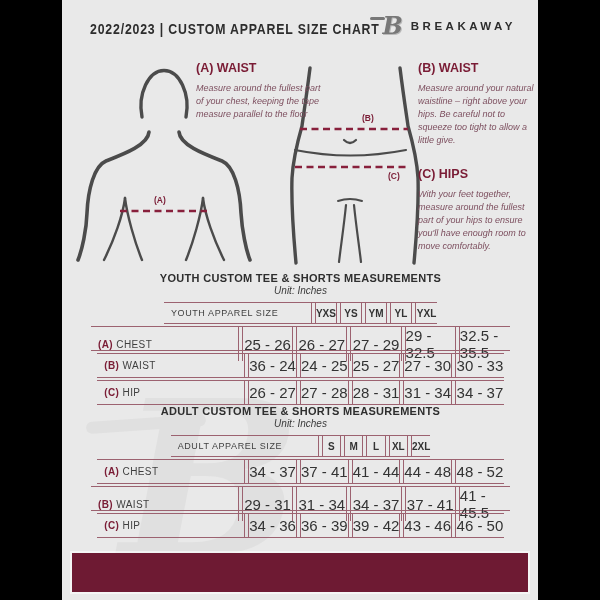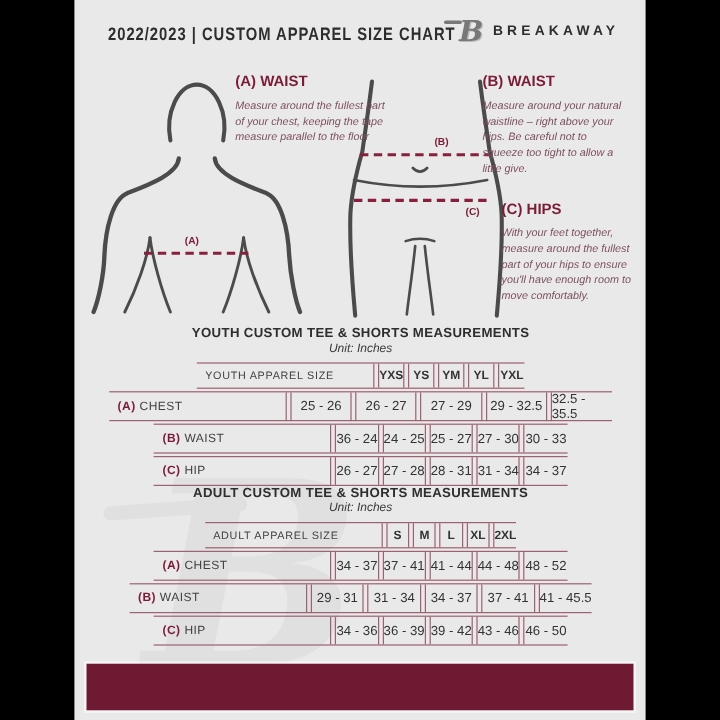--- a/index.html
+++ b/index.html
@@ -26,21 +26,21 @@
     background:#787878;border-radius:2px;}
   .brand-name{font-size:11.5px;font-weight:bold;letter-spacing:3.5px;color:#2d2d2d;}
   
   .diagrams{position:absolute;left:0;top:55px;width:476px;height:215px;z-index:1;}
   .diagrams svg{position:absolute;left:0;top:0;}
   .marker{position:absolute;font-size:8.5px;font-weight:bold;color:#7a1c35;z-index:2;}
   .note{position:absolute;z-index:2;}
   .note h3{margin:0 0 7px 0;font-size:12.5px;font-weight:bold;color:#7a1c35;}
   .note p{margin:0;font-size:9px;line-height:13px;font-style:italic;color:#7d4f5f;}
   .chest-note{left:134px;top:6px;width:128px;}
-  .waist-note{left:340px;top:6px;width:116px;}
+  .waist-note{left:356px;top:6px;width:116px;}
   .hips-note{left:356px;top:112px;width:118px;}
   
   .table-block{position:absolute;left:29px;width:419px;z-index:1;}
   .tb-youth{top:272px;}
   .tb-adult{top:405px;}
   .tbl-title{margin:0;font-size:11px;font-weight:bold;color:#2e2e2e;text-align:center;
     letter-spacing:.3px;}
   .tbl-unit{font-size:10px;font-style:italic;color:#3a3a3a;text-align:center;margin-top:1px;}
   .tbl{display:flex;flex-direction:column;gap:2px;margin-top:6px;align-items:center;}
   .trow{display:grid;grid-template-columns:148px repeat(5,1fr);column-gap:3px;
@@ -49,21 +49,21 @@
   .trow.thead{height:20px;}
   .trow>div{display:flex;align-items:center;justify-content:center;}
   .trow>div:not(:last-child){border-right:1.2px solid #9c6270;}
   .trow>div:not(:first-child){border-left:1.2px solid #9c6270;}
   .corner{justify-content:flex-start!important;padding-left:7px;font-size:9px;
     letter-spacing:.6px;color:#3f3f3f;}
   .szhead{font-size:10px;font-weight:bold;color:#333;}
   .labcell{justify-content:flex-start!important;padding-left:7px;font-size:10px;color:#3f3f3f;
     letter-spacing:.4px;white-space:pre;}
   .labcell b{color:#7a1c35;font-weight:bold;}
-  .val{font-size:11px;color:#333;}
+  .val{font-size:15px;color:#333;}
   
   .footer-bar{position:absolute;left:10px;top:553px;width:456px;height:39px;
     background:#6e1a33;z-index:3;outline:2px solid rgba(255,255,255,.55);}
 </style>
 </head>
 <body>
 
 <div class="page">
 
   <div class="watermark">B</div>

